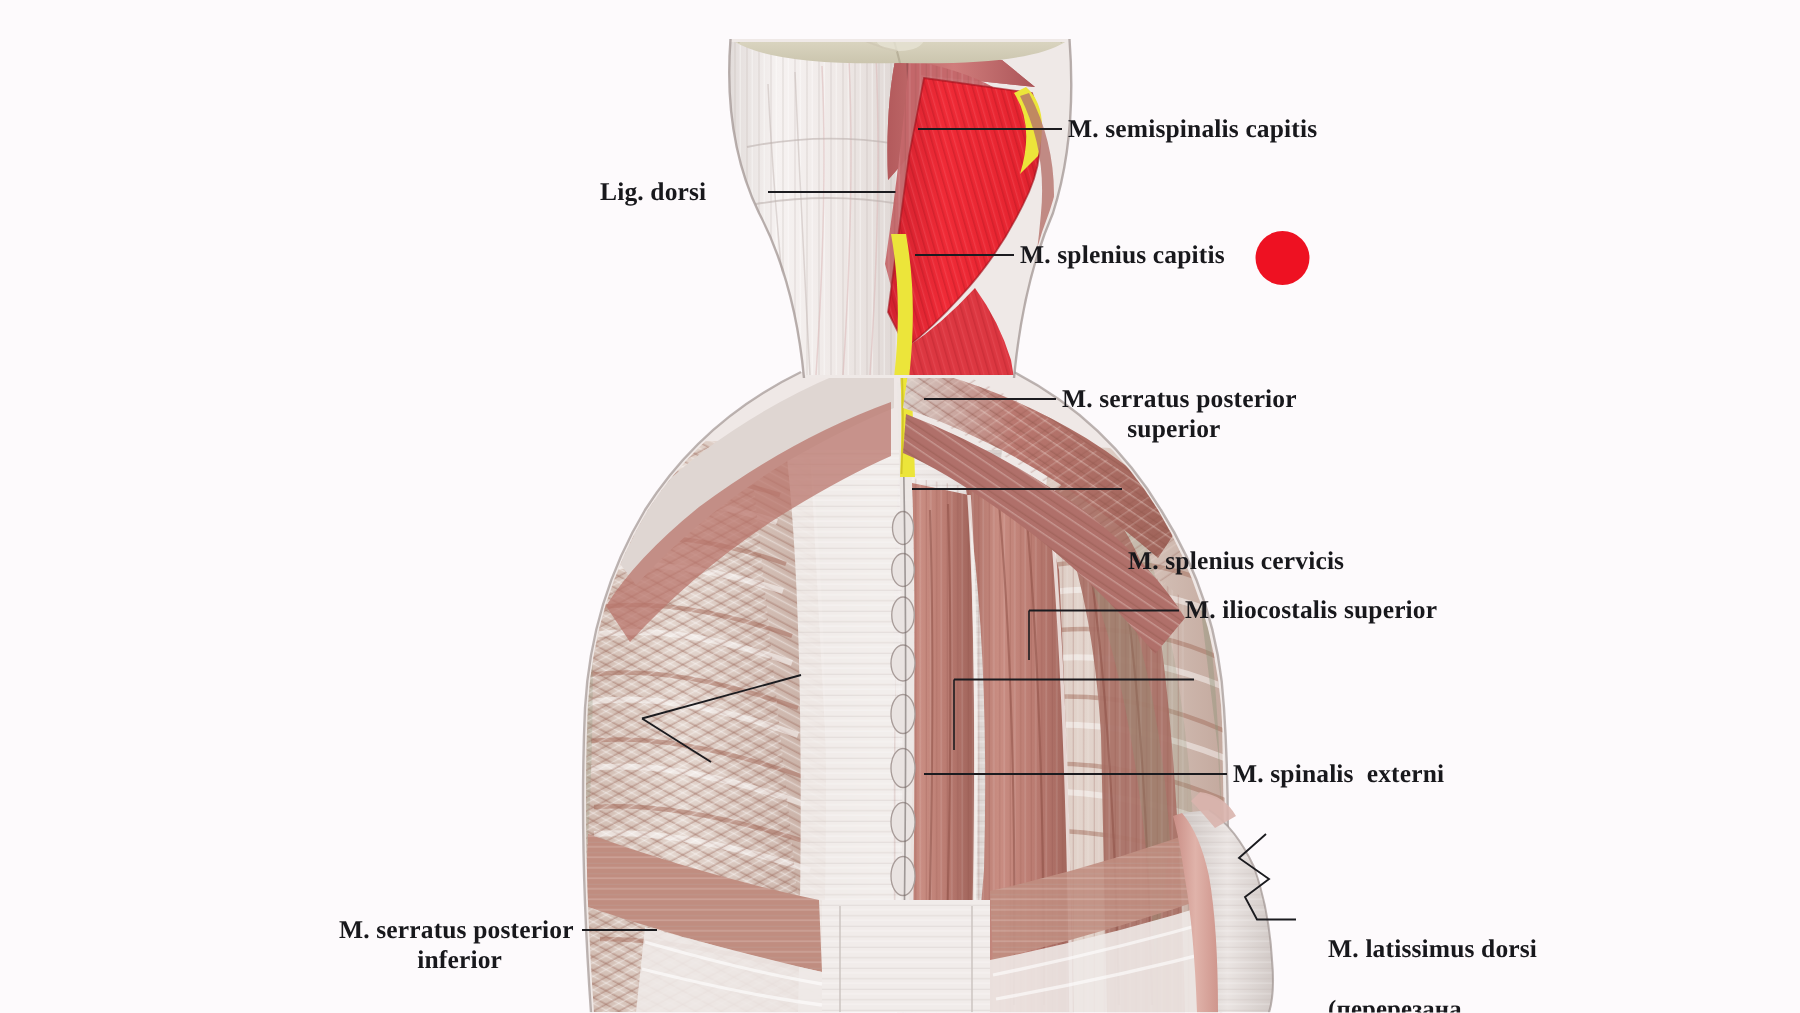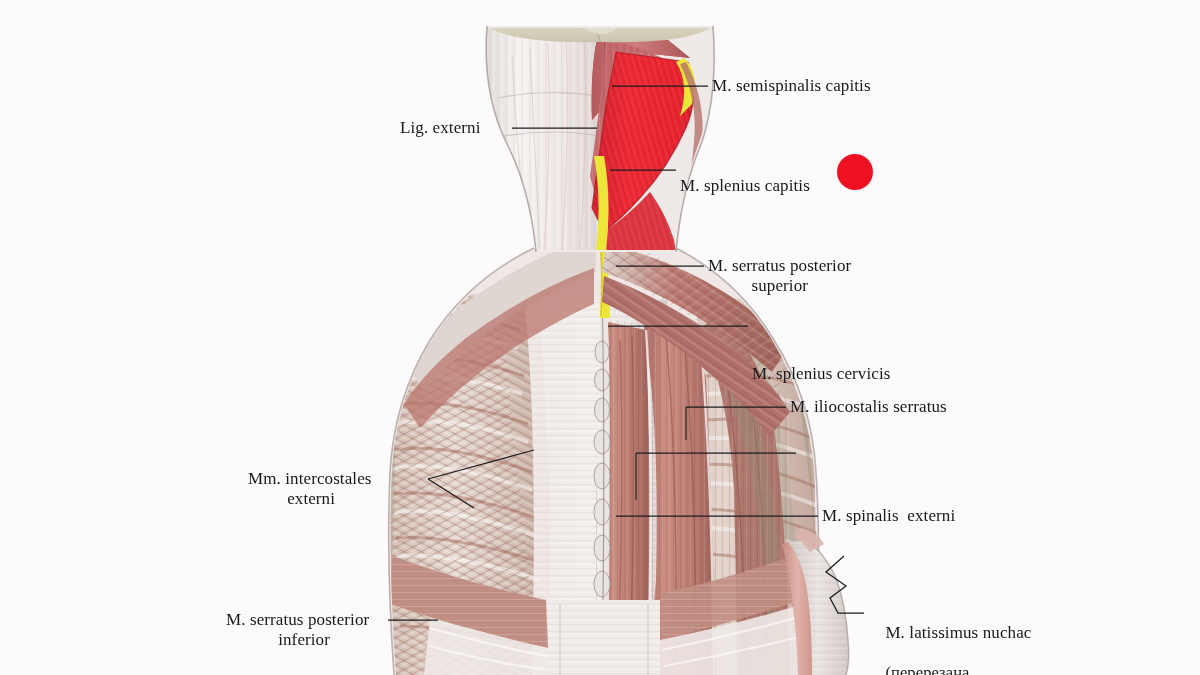--- a/index.html
+++ b/index.html
@@ -2,21 +2,21 @@
 <html><head>
 <meta charset="utf-8">
 <title>Back Muscles Anatomical Plate</title>
 <style>
   html,body{margin:0;padding:0;}
   body{
     width:1200px;height:675px;overflow:hidden;
     background:#fdfafc;
     font-family:"Liberation Serif","DejaVu Serif",serif;
   }
-  #stage{position:relative;width:1200px;height:580px;background:#fdfafc;}
+  #stage{position:relative;width:1200px;height:580px;background:#fdfafc;font-weight:bold;}
   #plate{position:absolute;inset:0;}
   .lbl{
     position:absolute;
     color:#18181c;
     font-family:"Liberation Serif","DejaVu Serif",serif;
     font-size:17px;
     line-height:1.18;
     white-space:pre;
     letter-spacing:.1px;
   }
@@ -398,41 +398,39 @@
 
       <path d="M864,613 L838,613 L830,598 L846,586 L826,572 L844,556"></path>
 
       <path d="M686,407 L686,440" opacity=".85"></path>
       <path d="M636,453 L636,500" opacity=".85"></path>
     </g>
   </svg>
 
   <div class="lbl" style="left:712px;top:76px;">M. semispinalis capitis</div>
 
-  <div class="lbl" style="left:400px;top:118px;">Lig. externi</div>
-
-  <div class="lbl" style="left:680px;top:176px;">M. splenius capitis</div>
+  <div class="lbl" style="left:400px;top:118px;">Lig. dorsi</div>
+
+  <div class="lbl" style="left:680px;top:160px;">M. splenius capitis</div>
 
   <div class="lbl" style="left:708px;top:256px;">M. serratus posterior
           superior</div>
 
   <div class="lbl" style="left:752px;top:316px;margin-top:48px;">M. splenius cervicis</div>
 
-  <div class="lbl" style="left:790px;top:397px;">M. iliocostalis serratus</div>
+  <div class="lbl" style="left:790px;top:397px;">M. iliocostalis superior</div>
 
 
   <div class="lbl" style="left:822px;top:506px;">M. spinalis  externi</div>
 
-  <div class="lbl" style="left:248px;top:469px;">Mm. intercostales
-         externi</div>
 
   <div class="lbl" style="left:226px;top:610px;">M. serratus posterior
             inferior</div>
 
   <div class="lbl" style="left:868px;top:603px;">
-    <span>M. latissimus nuchac</span><br>
+    <span>M. latissimus dorsi</span><br>
     <span class="ru">(перерезана</span><br>
     
   </div>
 
   <div id="marker" style="left: 837px; top: 154px; width: 36px; height: 36px; background: rgb(238, 17, 34);"></div>
 
 </div>
 
 </body></html>

